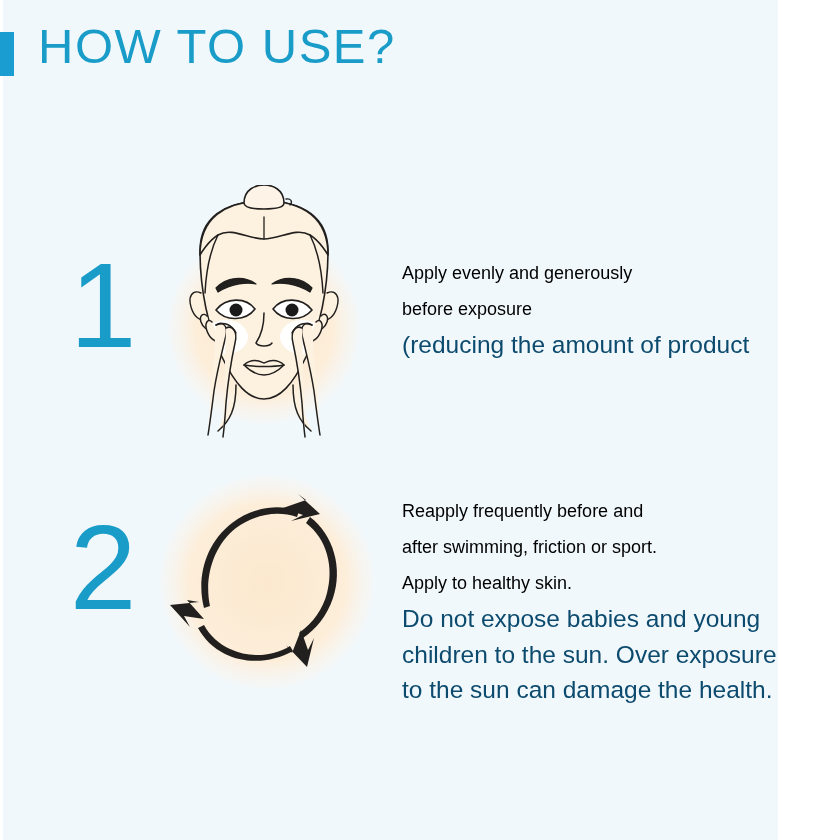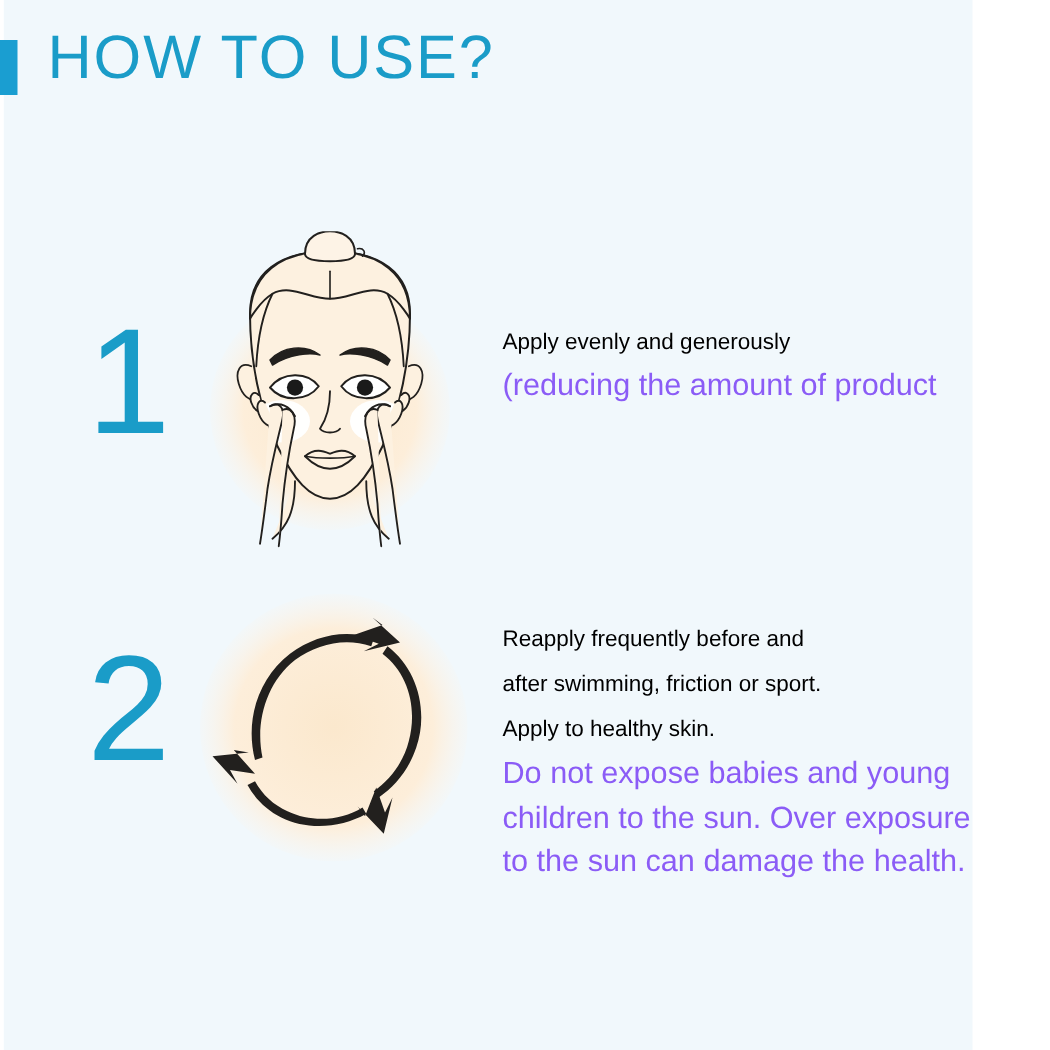--- a/index.html
+++ b/index.html
@@ -83,21 +83,21 @@
 
   .headline {
     color: #000000;
     font-size: 18px;
     line-height: 36px;
     font-weight: 400;
     margin: 0;
     white-space: nowrap;
   }
   .body-line {
-    color: #8b5cf6;
+    color: #0c4a6e;
     font-size: 24.5px;
     line-height: 35.5px;
     font-weight: 400;
     margin: 0;
     white-space: nowrap;
   }
   svg { display: block; }
 </style>
 </head>
 <body>
@@ -186,20 +186,21 @@
             <path d="M142,143 C136,140 130,146 133,158 C136,172 140,196 142,218 C143,234 144,244 145,252"></path>
             <path d="M152,140 C144,136 136,140 132,148" fill="none"></path>
           </g>
 
         </g>
       </svg>
     </div>
 
     <div class="step-text">
       <p class="headline">Apply evenly and generously</p>
+      <p class="headline">before exposure</p>
       <p class="body-line">(reducing the amount of product</p>
     </div>
   </div>
 
   <div class="step" id="step-2">
 
     <div class="step-number">2</div>
 
     <div class="step-figure">
       <svg viewBox="0 0 235 235" width="235" height="235">

